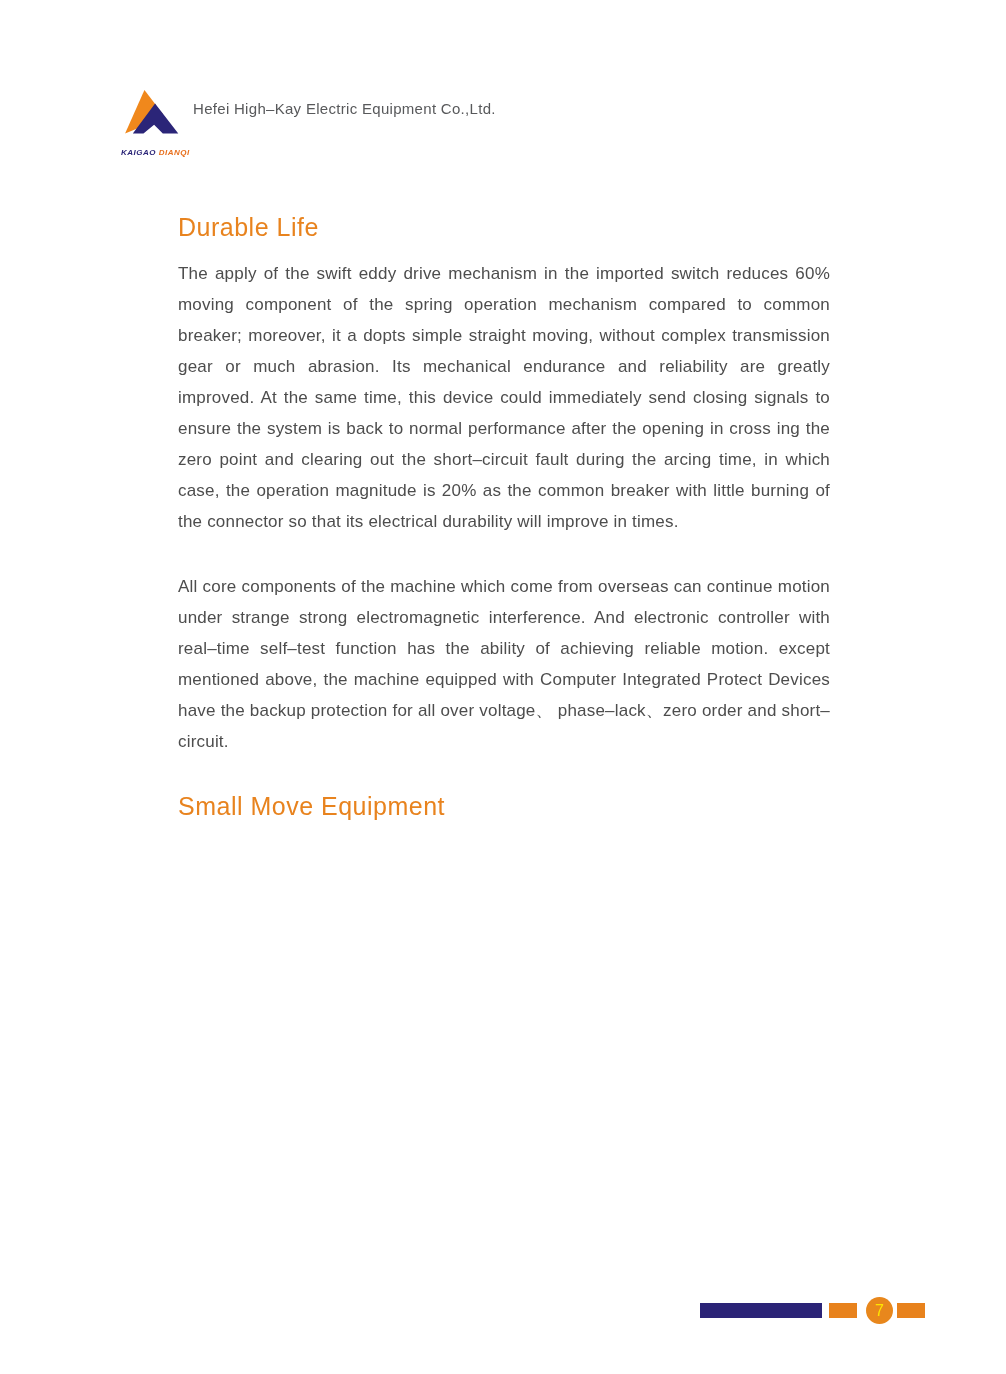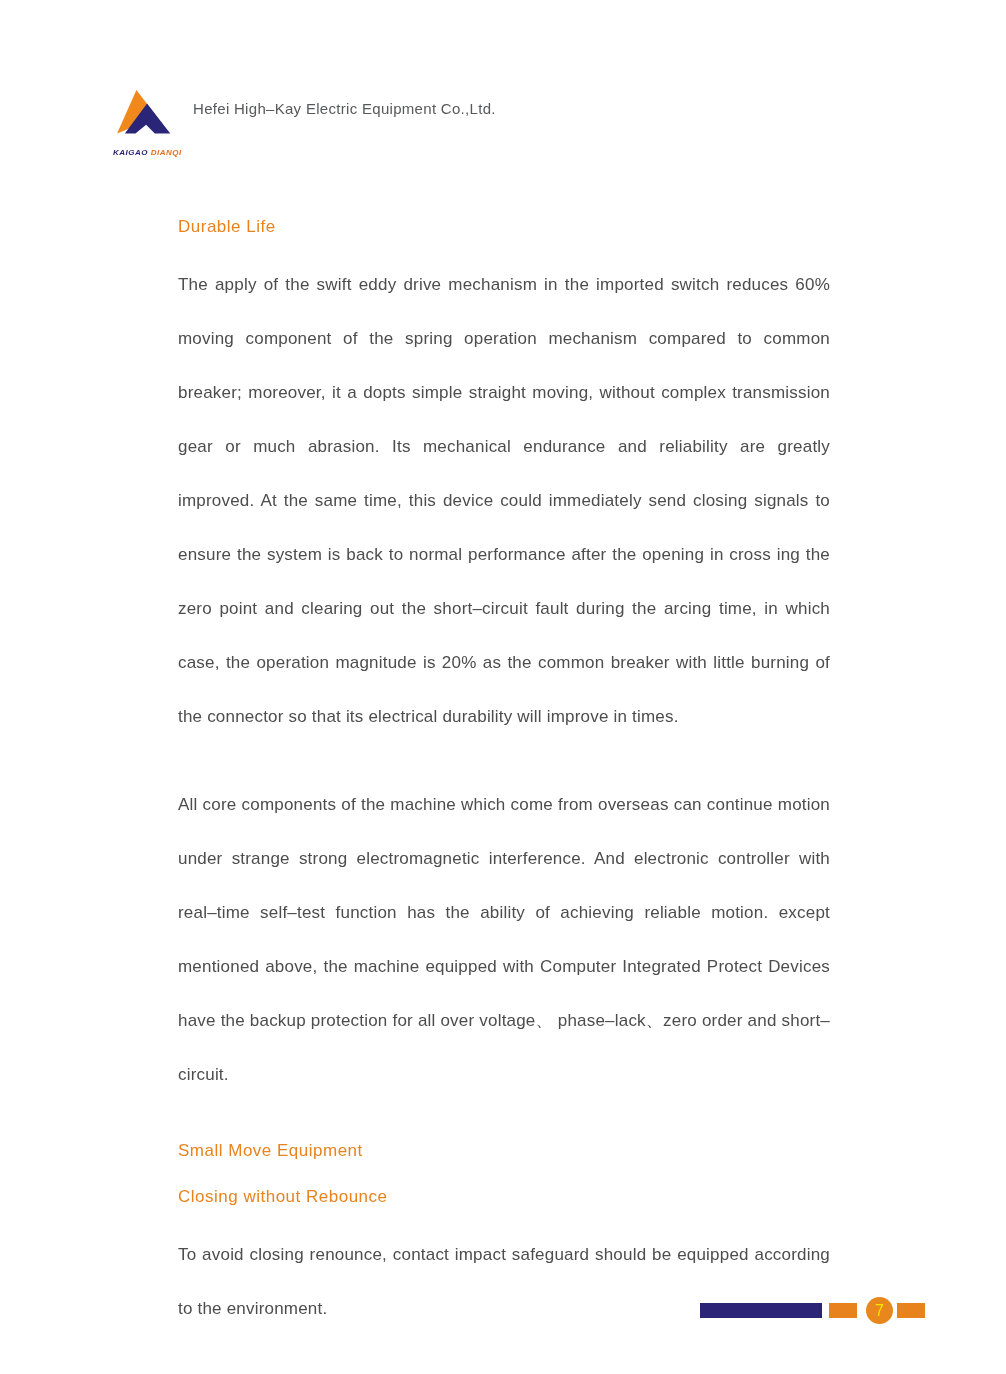--- a/index.html
+++ b/index.html
@@ -4,44 +4,44 @@
 <style>
   html,body{margin:0;padding:0;background:#ffffff;}
   .page{
     position:relative;
     width:1006px;height:1374px;
     background:#ffffff;
     font-family:"Liberation Sans","DejaVu Sans",sans-serif;
     overflow:hidden;
   }
   
-  .logo{position:absolute;left:110px;top:88px;width:84px;}
+  .logo{position:absolute;left:118px;top:88px;width:84px;}
   .logo svg{display:block;width:78px;height:58px;}
   .logo-caption{
     font-size:8px;font-style:italic;font-weight:bold;
     letter-spacing:.5px;white-space:nowrap;margin-top:2px;padding-left:3px;
   }
   .cap-primary{color:#2B2578;}
   .cap-secondary{color:#E8701E;}
   .company{position:absolute;left:193px;top:100px;white-space:nowrap;}
   .company-cn{
     font-size:30px;font-weight:bold;color:#312C86;
     letter-spacing:9px;line-height:34px;
   }
   .company-en{
     font-size:15px;color:#58595B;letter-spacing:.3px;
   }
   
   .content{position:absolute;left:178px;top:212px;width:652px;}
   .sec-title{
-    font-size:17px;line-height:30px;color:#E8831E;
+    font-size:25px;line-height:30px;color:#E8831E;
     font-weight:400;letter-spacing:.5px;margin:0 0 16px 0;
   }
   .sec-body{
-    font-size:17px;line-height:54px;color:#4D4D4D;
+    font-size:17px;line-height:31px;color:#4D4D4D;
     text-align:justify;text-justify:inter-word;
     letter-spacing:.2px;margin:0 0 34px 0;
   }
   
   .footer-navy-bar{
     position:absolute;left:700px;top:1303px;width:122px;height:15px;
     background:#2B2477;
   }
   .footer-dash{
     position:absolute;top:1303px;width:28px;height:15px;background:#E8821C;
@@ -88,24 +88,20 @@
     </section>
 
     <section>
       <p class="sec-body">All core components of the machine which come from overseas can continue motion under strange strong electromagnetic interference. And electronic controller with real–time self–test function has the ability of achieving reliable motion. except mentioned above, the machine equipped with Computer Integrated Protect Devices have the backup protection for all over voltage、 phase–lack、zero order and short–circuit.</p>
     </section>
 
     <section>
       <h2 class="sec-title">Small Move Equipment</h2>
     </section>
 
-    <section>
-      <h2 class="sec-title">Closing without Rebounce</h2>
-      <p class="sec-body">To avoid closing renounce, contact impact safeguard should be equipped according to the environment.</p>
-    </section>
 
   </div>
 
   <div class="footer-navy-bar"></div>
   <div class="footer-dash d1"></div>
   <div class="page-badge">
     <span>7</span>
   </div>
   <div class="footer-dash d2"></div>
 

